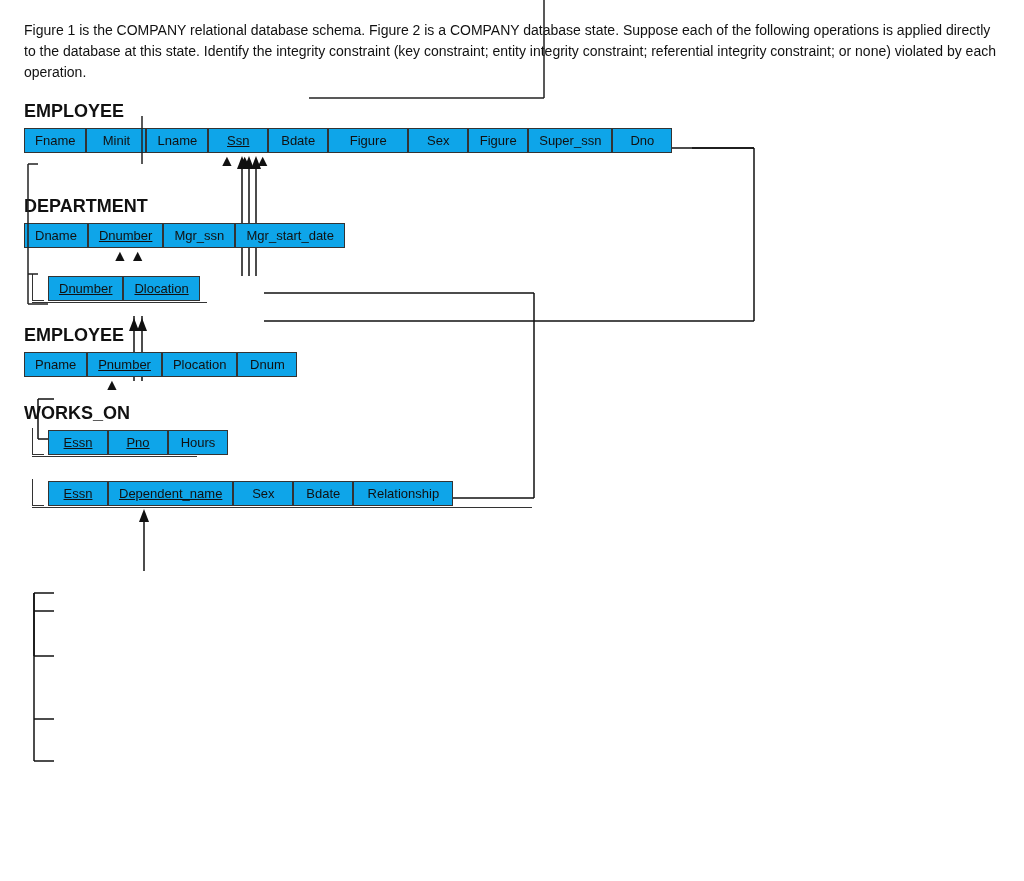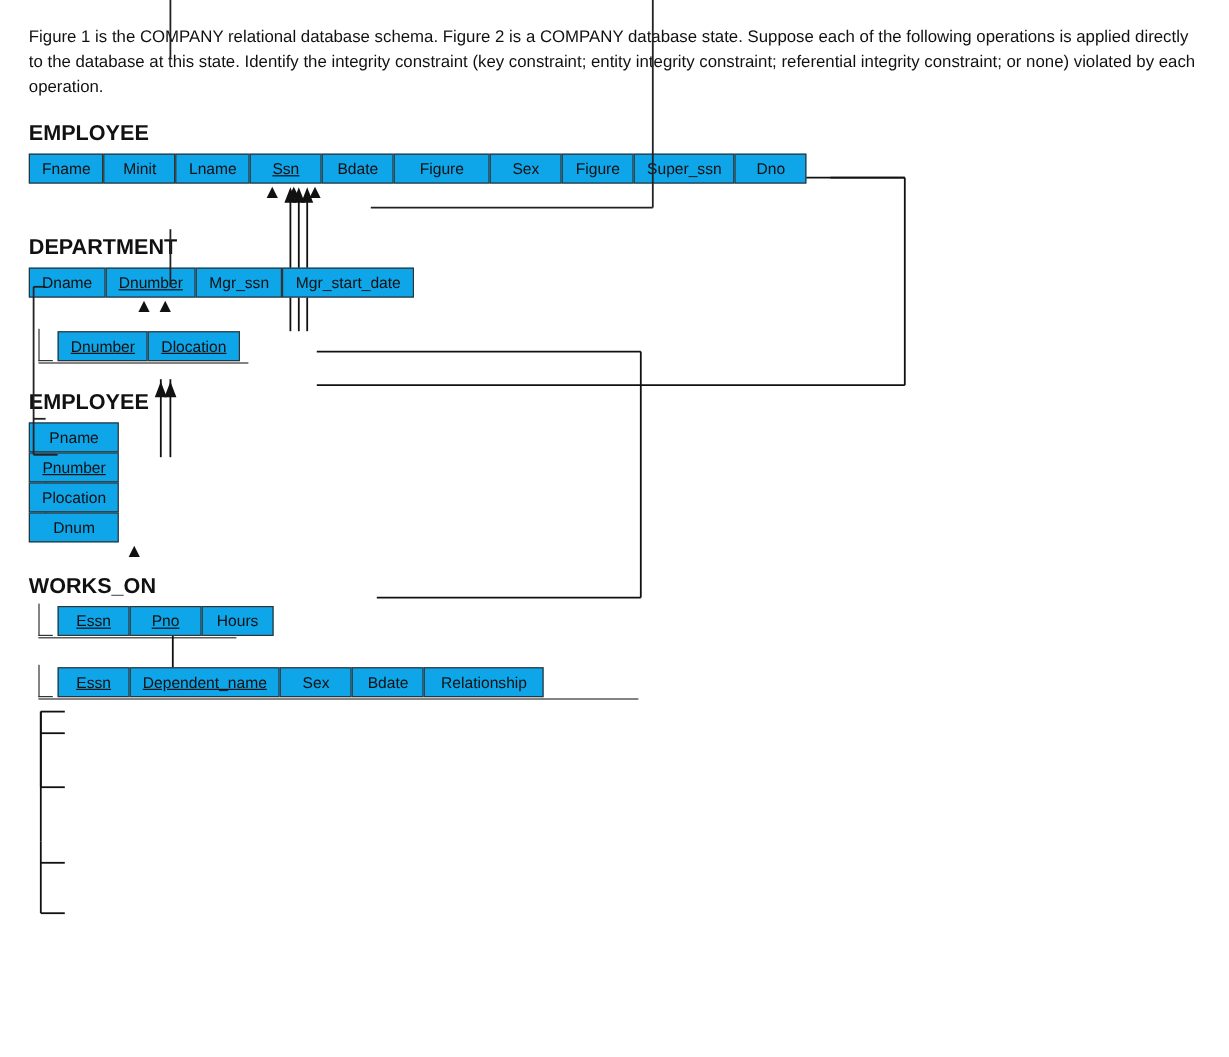--- a/index.html
+++ b/index.html
@@ -151,21 +151,21 @@
         <div class="cell underlined">Dnumber</div>
         <div class="cell underlined">Dlocation</div>
       </div>
     </div>
 
     <div style="margin-left:8px; width:175px; border-bottom:1.5px solid #333; height:2px;"></div>
   </div>
 
   <div class="table-section" style="margin-top:22px; margin-bottom:6px;">
     <div class="table-label">EMPLOYEE</div>
-    <div class="db-table" style="margin-top:2px;flex-direction:column;">
+    <div class="db-table" style="margin-top:2px;">
       <div class="cell">Pname</div>
       <div class="cell underlined">Pnumber</div>
       <div class="cell">Plocation</div>
       <div class="cell">Dnum</div>
     </div>
     <div style="margin-left:80px; font-size:16px; line-height:1; color:#111; margin-top:0px;">▲</div>
   </div>
 
   <div class="table-section" style="margin-top:10px; margin-bottom:6px;">
     <div class="table-label">WORKS_ON</div>

